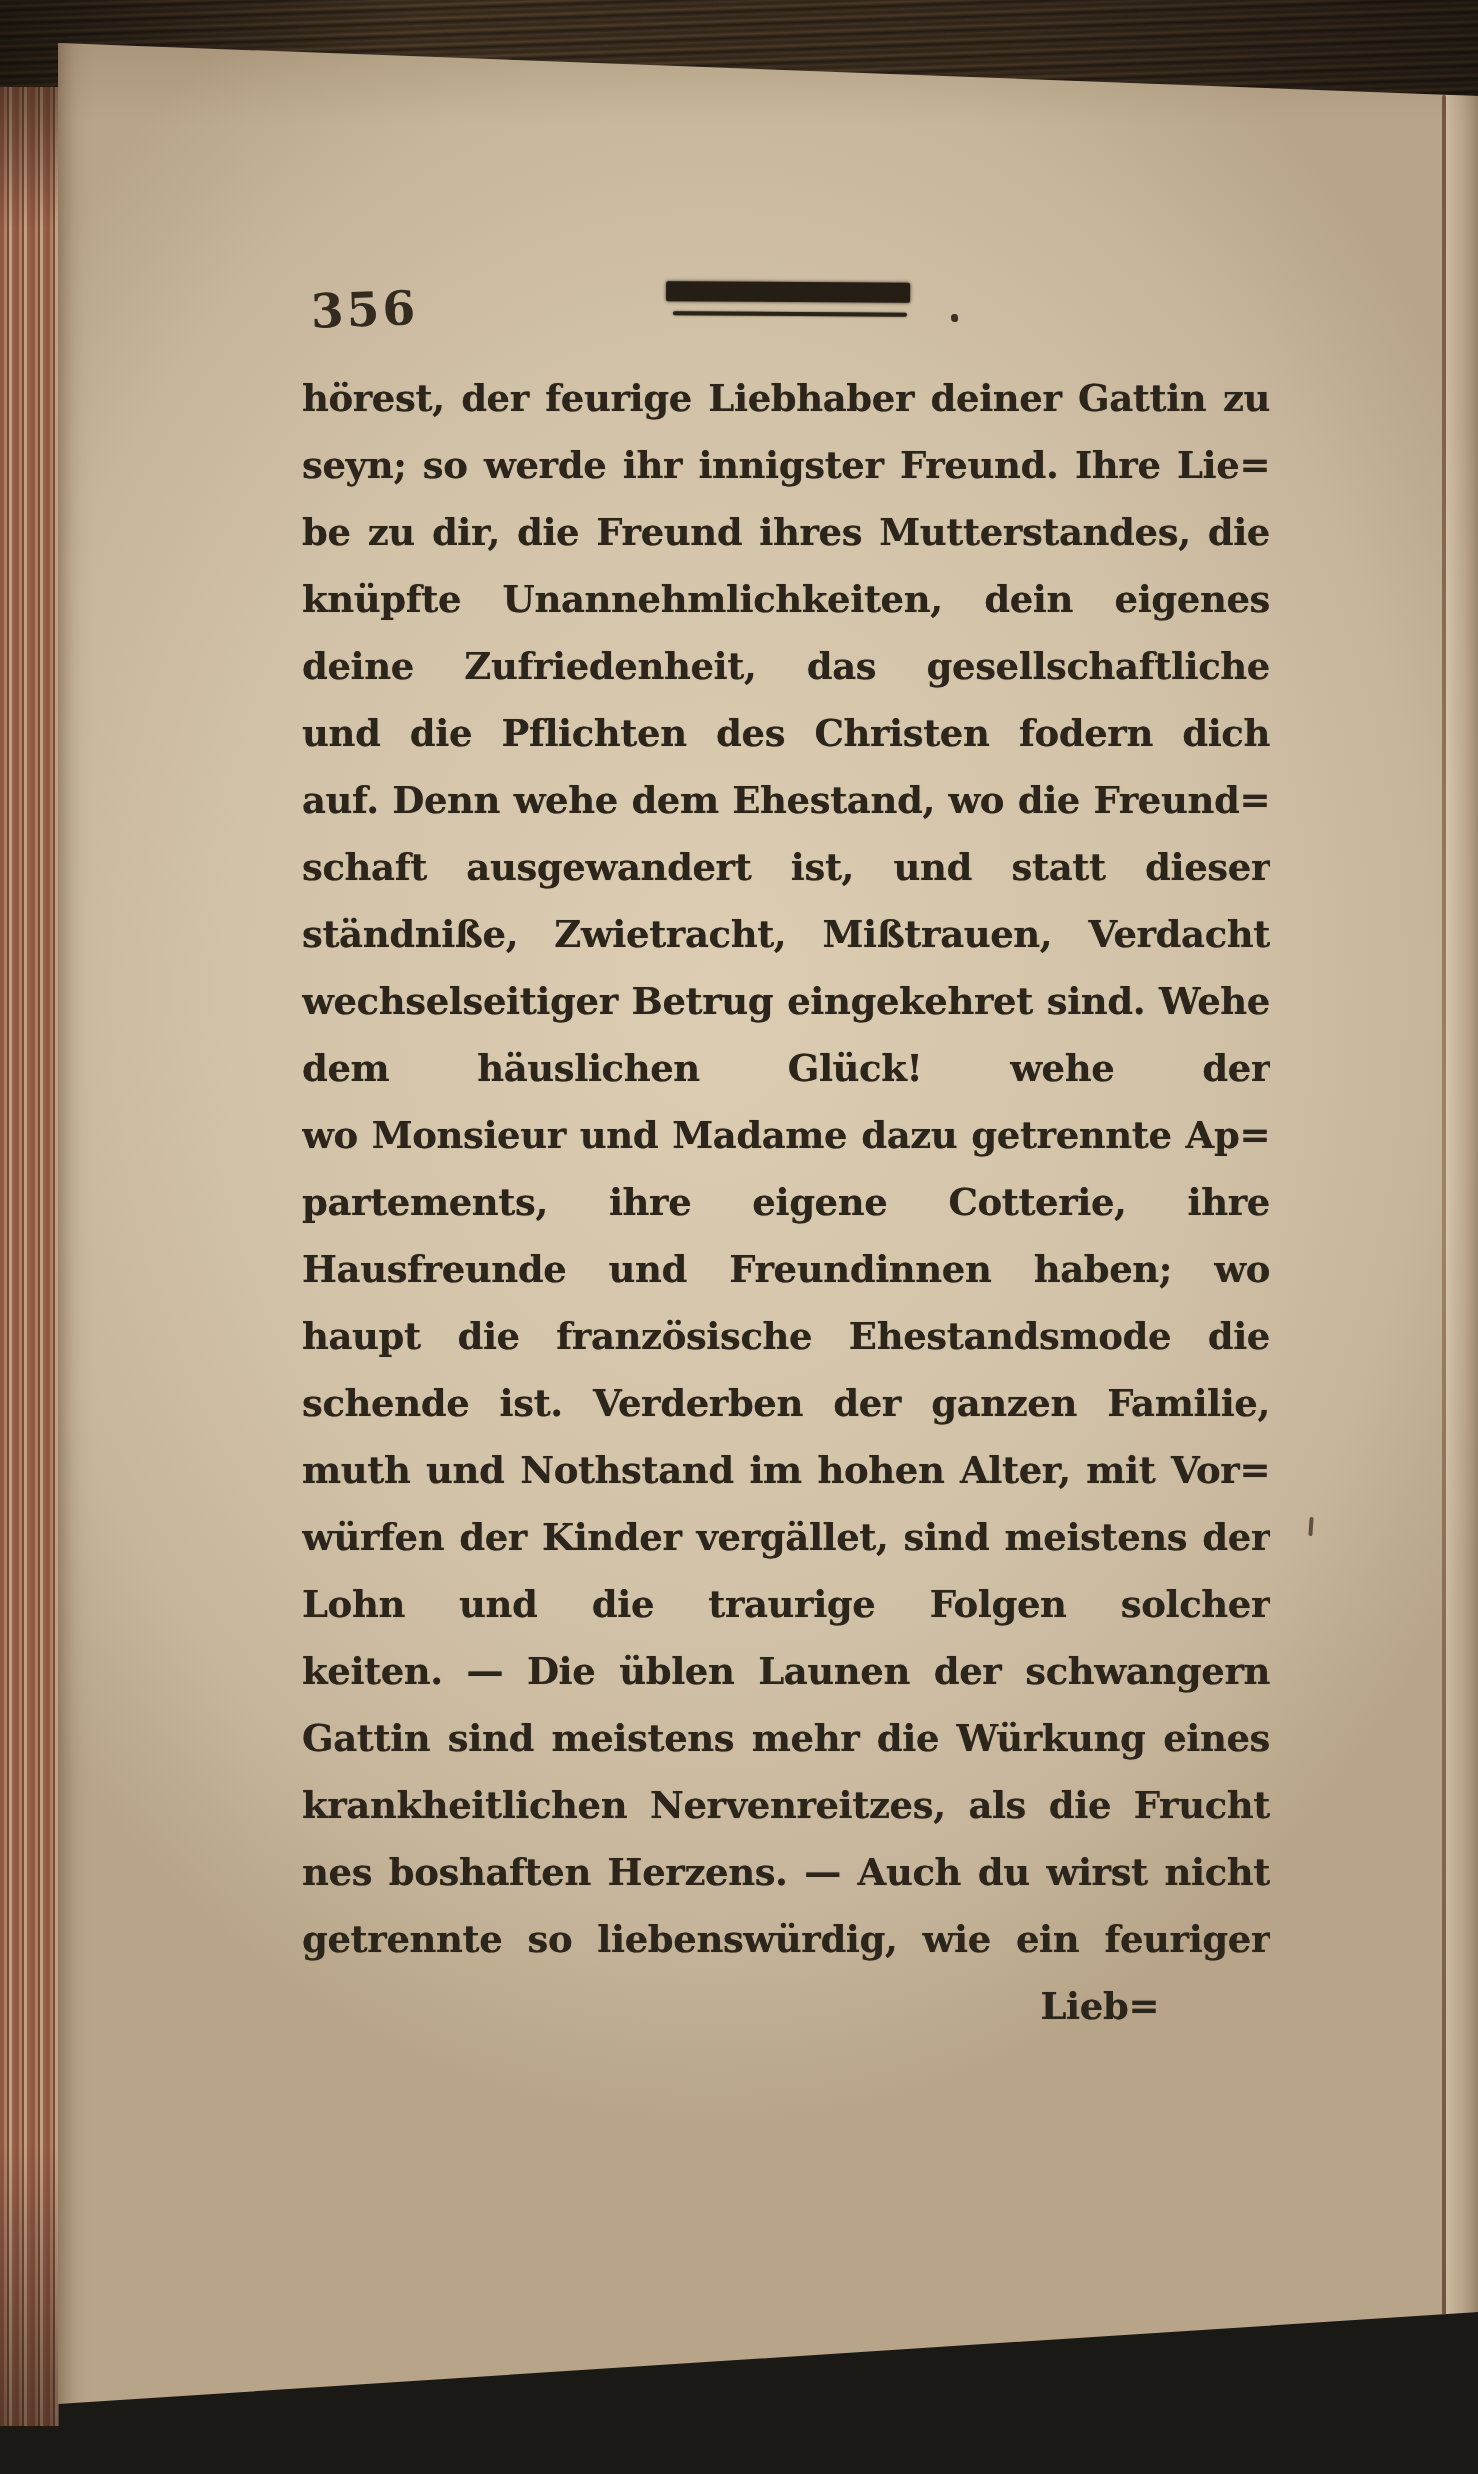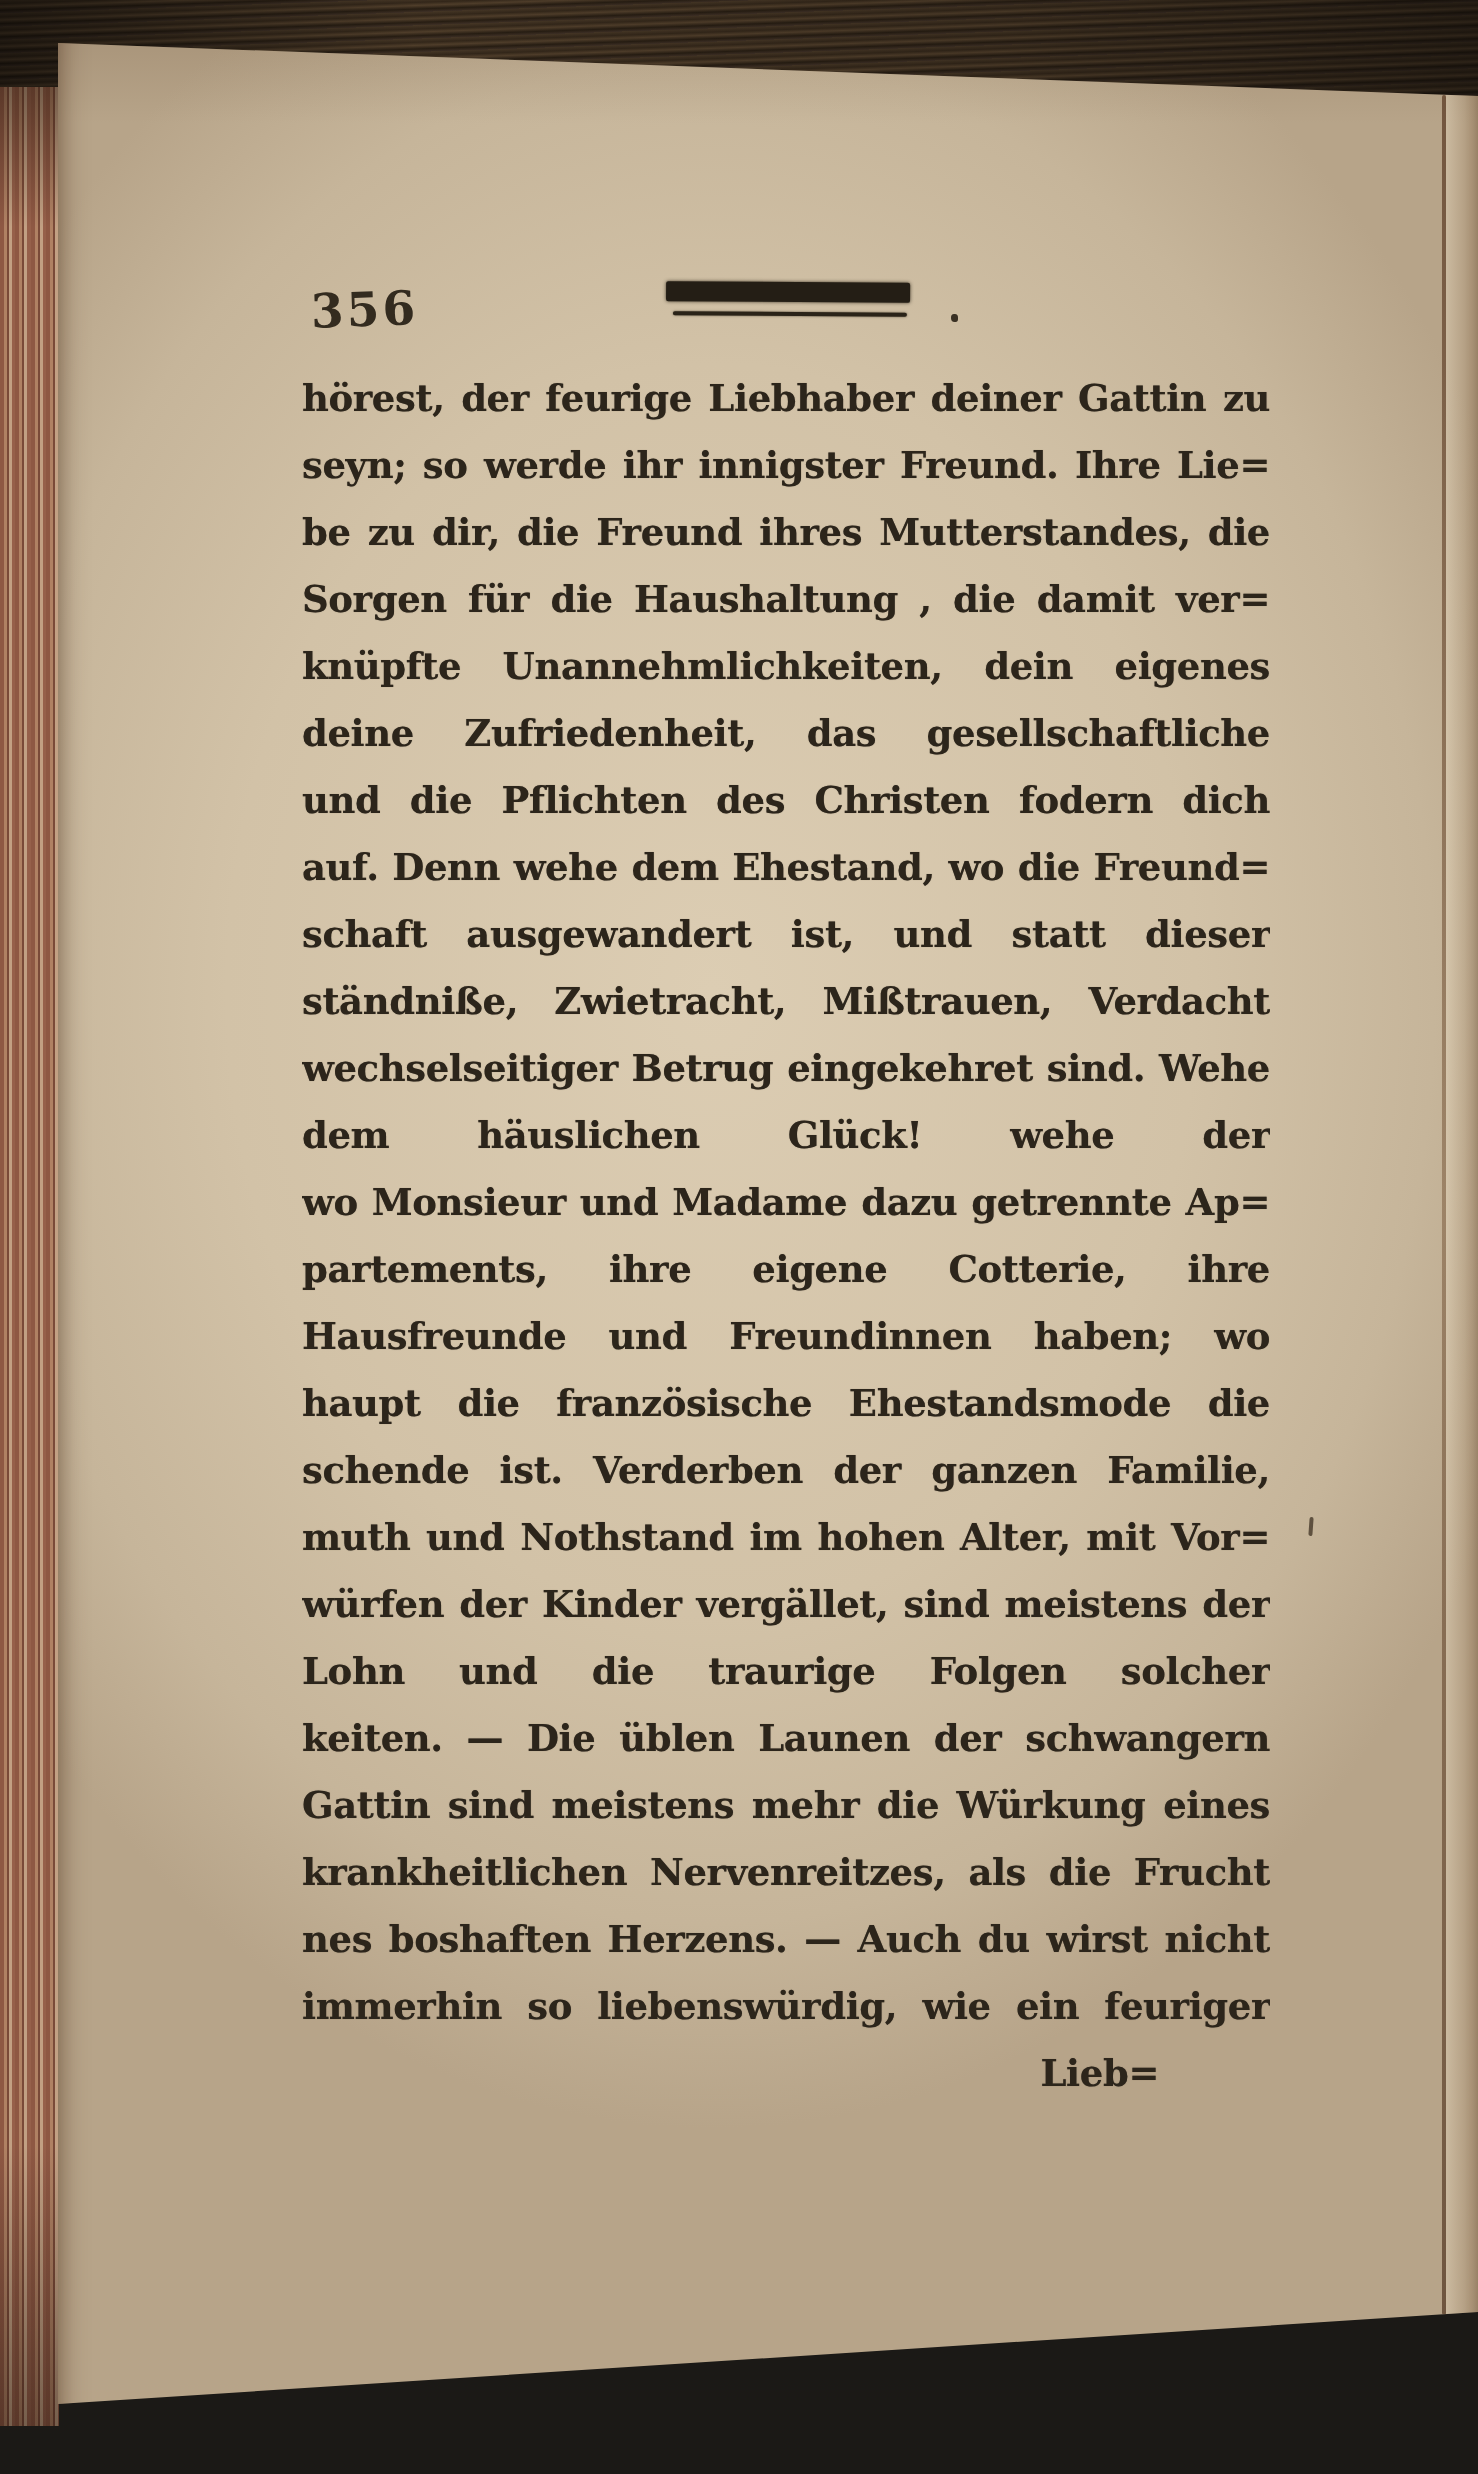--- a/index.html
+++ b/index.html
@@ -101,42 +101,41 @@
       <div class="rule-thick"></div>
       <div class="rule-thin"></div>
     </div>
     <div class="ink-dot"></div>
     <div class="ink-speck"></div>
 
     <div class="text-block">
       <div class="line">hörest, der feurige Liebhaber deiner Gattin zu</div>
       <div class="line">seyn; so werde ihr innigster Freund.  Ihre Lie=</div>
       <div class="line">be zu dir, die Freund ihres Mutterstandes, die</div>
-      <div class="line">Sorgen für die Haushaltung , die damit ver=</div>
       <div class="line">knüpfte Unannehmlichkeiten, dein eigenes Wohl,</div>
       <div class="line">deine Zufriedenheit, das gesellschaftliche Leben,</div>
       <div class="line">und die Pflichten des Christen fodern dich dazu</div>
       <div class="line">auf.  Denn wehe dem Ehestand, wo die Freund=</div>
       <div class="line">schaft ausgewandert ist, und statt dieser Mißver=</div>
       <div class="line">ständniße, Zwietracht, Mißtrauen, Verdacht und</div>
       <div class="line">wechselseitiger Betrug eingekehret sind.  Wehe</div>
       <div class="line">dem häuslichen Glück! wehe der Kindererziehung,</div>
       <div class="line">wo Monsieur und Madame dazu getrennte Ap=</div>
       <div class="line">partements, ihre eigene Cotterie, ihre besondere</div>
       <div class="line">Hausfreunde und Freundinnen haben; wo über=</div>
       <div class="line">haupt die französische Ehestandsmode die herr=</div>
       <div class="line">schende ist.  Verderben der ganzen Familie, Ar=</div>
       <div class="line">muth und Nothstand im hohen Alter, mit Vor=</div>
       <div class="line">würfen der Kinder vergället, sind meistens der</div>
       <div class="line">Lohn und die traurige Folgen solcher Zügellosig=</div>
       <div class="line">keiten. — Die üblen Launen der schwangern</div>
       <div class="line">Gattin sind meistens mehr die Würkung eines</div>
       <div class="line">krankheitlichen Nervenreitzes, als die Frucht ei=</div>
       <div class="line">nes boshaften Herzens. — Auch du wirst nicht</div>
-      <div class="line">immerhin so liebenswürdig, wie ein feuriger</div>
+      <div class="line">getrennte so liebenswürdig, wie ein feuriger</div>
       <div class="line catchword">Lieb=</div>
     </div>
 
     <div class="crease"></div>
     <div class="fold-strip"></div>
   </div>
 </div>
 
 
 </body></html>

